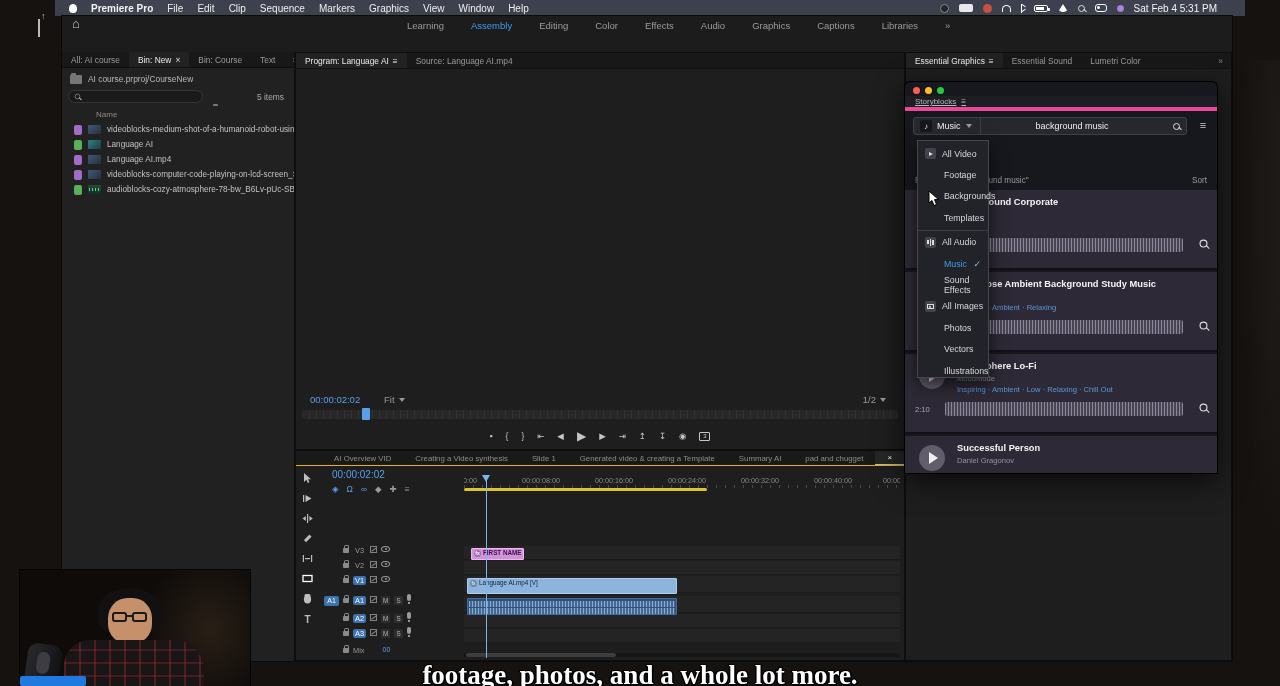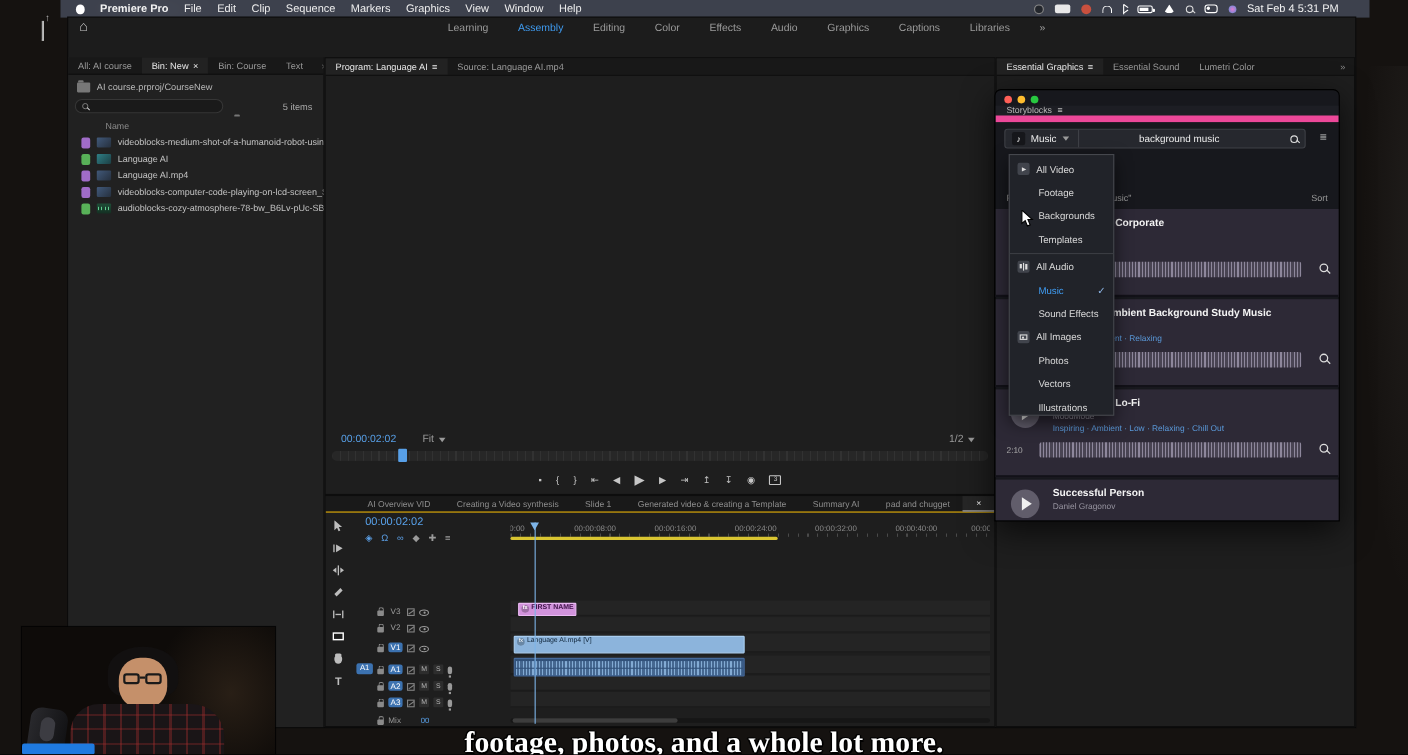--- a/index.html
+++ b/index.html
@@ -100,21 +100,21 @@
   .tbtn{cursor:default;} .tbtn.big{font-size:12px;}
   .tbtn.box{width:11px;height:9px;border:1px solid #c6c6c6;font-size:6px;display:flex;align-items:center;justify-content:center;border-radius:1px;}
   
   .rightp{left:843px;top:36px;width:327px;height:609px;background:#1e1e1e;border:1px solid #0d0d0d;}
   
   .sb{left:905px;top:82px;width:312px;height:391px;background:#17181d;border-radius:5px 5px 0 0;
     box-shadow:0 8px 30px rgba(0,0,0,.7),0 0 0 1px #000;z-index:40;overflow:hidden;}
   .lights{left:8px;top:5px;display:flex;gap:5px;}
   .lt{width:7px;height:7px;border-radius:50%;}
   .sb-tabrow{left:0;top:14px;right:0;height:15px;background:#1d1e24;display:flex;align-items:center;gap:5px;
-    padding-left:10px;font-size:8px;color:#b8b8b8;border-bottom:6px solid #ec4899;}
+    padding-left:10px;font-size:8px;color:#b8b8b8;border-bottom:4px solid #ec4899;text-decoration:underline;}
   .sb-toolbar{left:8px;top:35px;right:30px;height:18px;background:#26282e;border:1px solid #3e4046;border-radius:3px;
     display:flex;align-items:center;gap:5px;padding:0 6px;font-size:9px;}
   .notebox{width:12px;height:12px;background:#16171b;border-radius:2px;color:#e8e8e8;font-size:8px;
     display:flex;align-items:center;justify-content:center;flex:none;}
   .sb-dd-label{color:#f0f0f0;}
   .vdiv{width:1px;align-self:stretch;background:#3e4046;margin:0 3px;}
   .sb-search-text{color:#eee;flex:1;margin-left:47px;}
   .sb-menu{right:4px;top:37px;width:20px;height:16px;color:#ccc;font-size:11px;text-align:center;}
   .sb-tags{left:8px;top:58px;right:0;height:15px;display:flex;gap:5px;overflow:hidden;}
   .tagchip{flex:none;background:#2b2d33;border:1px solid #47494f;border-radius:2px;color:#ddd;
@@ -126,21 +126,21 @@
   .pbtn::after{content:"";position:absolute;left:10px;top:7px;border-left:9px solid #f0f0f0;
     border-top:6px solid transparent;border-bottom:6px solid transparent;}
   .stitle{position:absolute;left:52px;top:7px;font-size:9.3px;font-weight:bold;color:#f4f4f4;white-space:nowrap;}
   .sartist{position:absolute;left:52px;top:20px;font-size:7.6px;color:#96939f;}
   .stags{position:absolute;left:52px;top:31px;font-size:7.6px;color:#5a98d8;white-space:nowrap;}
   .sdur{position:absolute;left:10px;top:51px;font-size:7.6px;color:#aaa;}
   .swave{position:absolute;left:40px;right:34px;top:48px;height:14px;border-radius:2px;opacity:.85;filter:blur(.4px);
     background:repeating-linear-gradient(90deg,rgba(165,158,180,.95) 0 1px,rgba(165,158,180,.28) 1px 3px);}
   .smag{position:absolute;right:10px;top:50px;transform:scale(1.15);}
   
-  .dd{left:917px;top:140px;width:96px;height:238px;background:#212329;border:1px solid #45474d;
+  .dd{left:917px;top:140px;width:72px;height:238px;background:#212329;border:1px solid #45474d;
     box-shadow:0 6px 16px rgba(0,0,0,.65);z-index:50;font-size:8.8px;color:#d8d8d8;padding-top:2px;}
   .dditem{height:21.4px;display:flex;align-items:center;gap:6px;padding-left:7px;}
   .dditem.child{padding-left:26px;}
   .dditem.sel{color:#3f9bf0;}
   .dd-check{margin-left:auto;margin-right:7px;color:#8fb8e8;font-size:9px;}
   .ddsep{height:1px;background:#3a3c42;margin:1px 0;}
   .mi{width:11px;height:11px;background:#41444c;border-radius:2px;display:flex;align-items:center;justify-content:center;flex:none;}
   .mi .tri{width:0;height:0;border-left:4px solid #ddd;border-top:2.5px solid transparent;border-bottom:2.5px solid transparent;}
   .mi .bars{display:flex;gap:1px;align-items:center;}
   .mi .bars i{width:1.5px;background:#ddd;display:block;}
@@ -161,21 +161,21 @@
   .ruler{left:168px;top:24px;right:4px;height:13px;overflow:hidden;font-size:7.2px;color:#8a8a8a;
     background-image:repeating-linear-gradient(90deg,#4a4a4a 0 1px,transparent 1px 9px);background-size:100% 3px;background-position:0 100%;background-repeat:no-repeat;}
   .rtick{position:absolute;top:1px;transform:translateX(-50%);white-space:nowrap;}
   .workbar{left:168px;top:37px;width:243px;height:3px;background:#d9c531;border-radius:2px;}
   .playhead{left:190px;top:24px;width:1px;height:183px;background:#7db4e8;z-index:6;}
   .playhead::before{content:"";position:absolute;left:-4px;top:0;width:0;height:0;
     border-left:4.5px solid transparent;border-right:4.5px solid transparent;border-top:7px solid #7db4e8;}
   .lanes{left:168px;top:95px;right:4px;bottom:12px;}
   .lane{position:absolute;left:0;right:0;background:#242424;border-bottom:1px solid #1b1b1b;}
   .theads{left:28px;top:95px;width:140px;bottom:12px;font-size:7.4px;color:#999;}
-  .thr{position:absolute;left:0;right:0;display:flex;align-items:flex-end;gap:4px;}
+  .thr{position:absolute;left:0;right:0;display:flex;align-items:flex-start;gap:4px;}
   .patch{width:15px;height:10px;flex:none;text-align:center;line-height:10px;}
   .patch.on{background:#3c72b0;color:#fff;border-radius:2px;font-size:7px;}
   .ic-lock{width:6px;height:5px;background:#8a8a8a;border-radius:1px;position:relative;flex:none;margin-top:2px;}
   .ic-lock::before{content:"";position:absolute;top:-3px;left:1px;width:3px;height:3px;border:1px solid #8a8a8a;border-bottom:none;border-radius:2px 2px 0 0;}
   .tlabel{min-width:13px;text-align:center;padding:0 2px;border-radius:2px;}
   .tlabel.on{background:#3c72b0;color:#fff;}
   .ic-sync{width:7px;height:7px;border:1px solid #828282;flex:none;position:relative;}
   .ic-sync::after{content:"";position:absolute;left:0;top:2px;width:6px;height:1px;background:#828282;transform:rotate(-35deg);}
   .ic-eye{width:9px;height:6px;border:1px solid #9a9a9a;border-radius:50%;position:relative;flex:none;}
   .ic-eye::after{content:"";position:absolute;left:2.6px;top:1.2px;width:2px;height:2px;border-radius:50%;background:#9a9a9a;}

